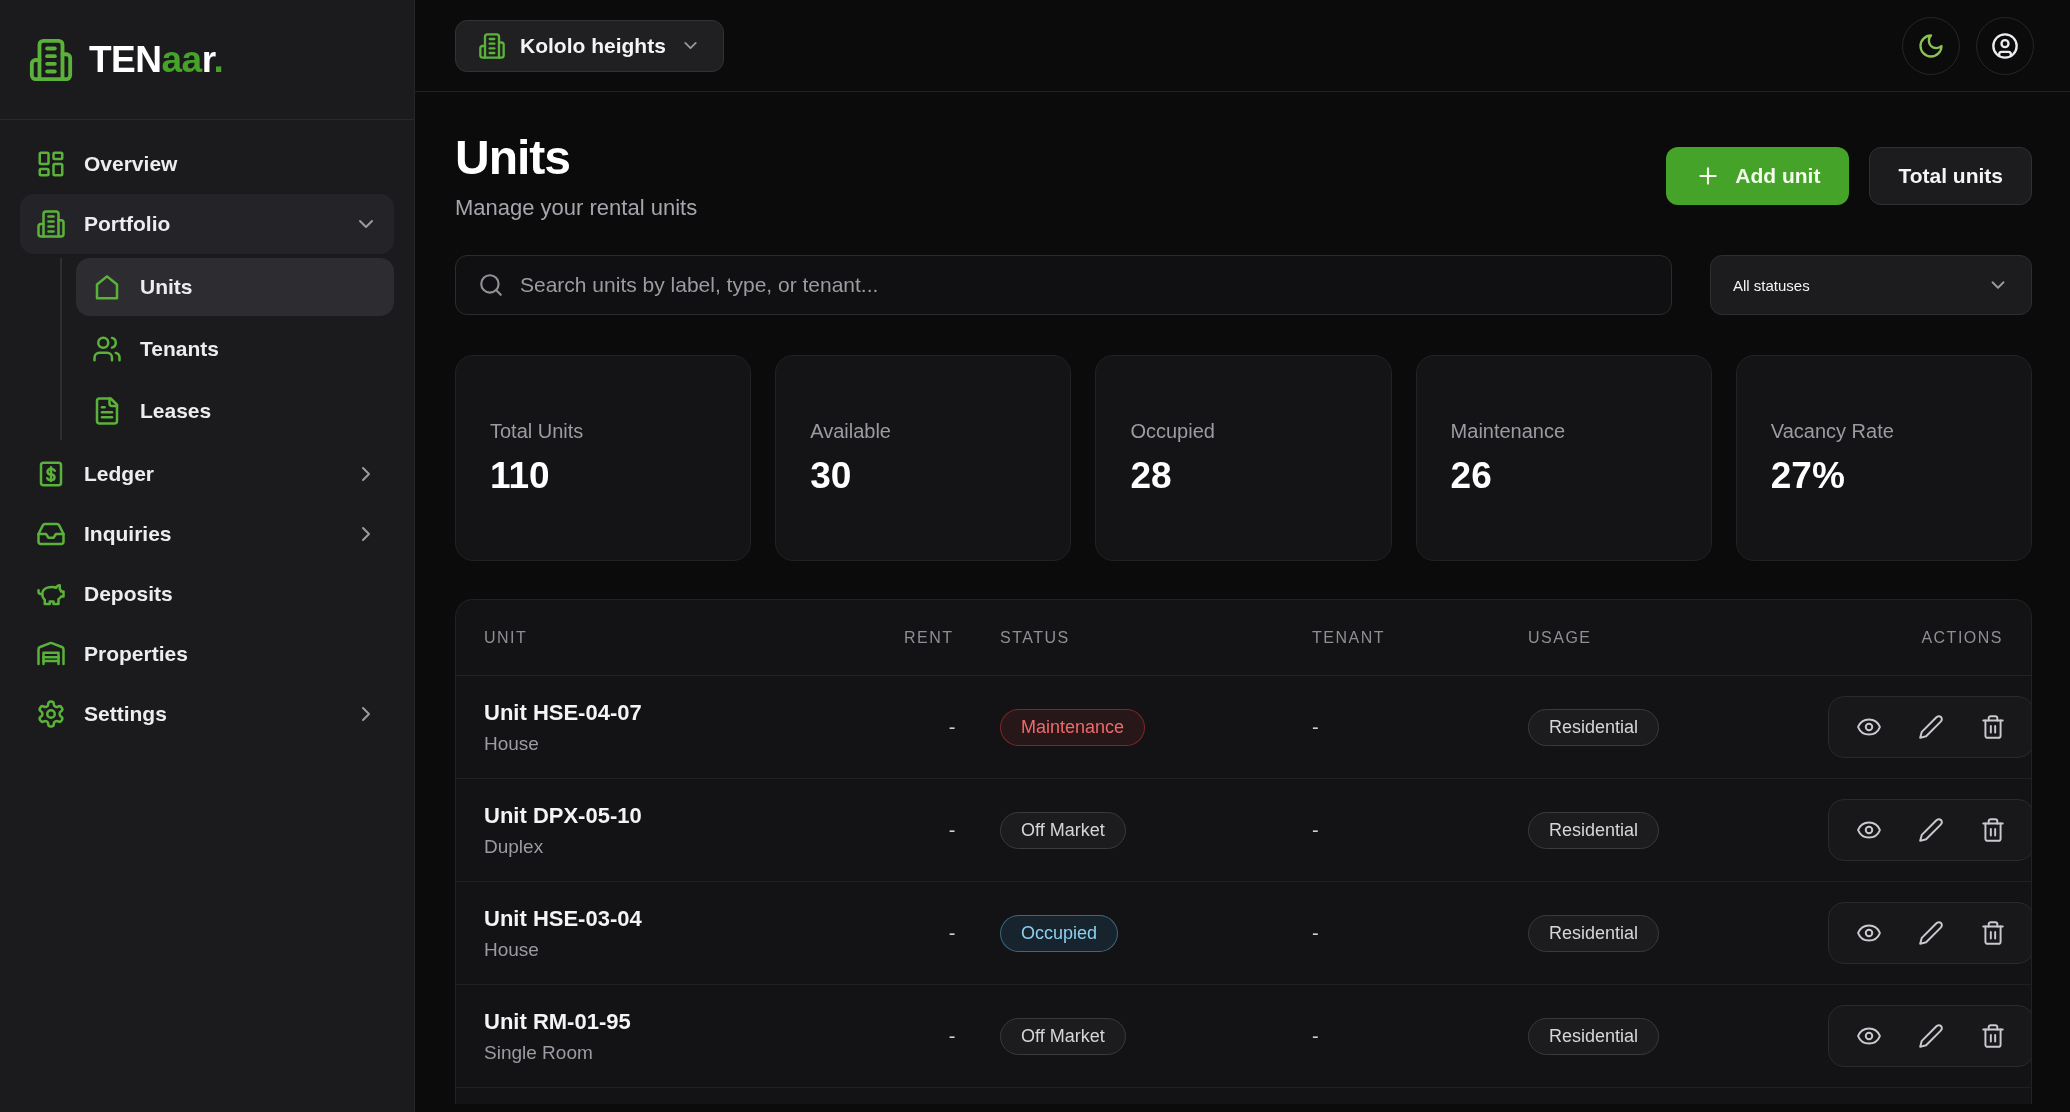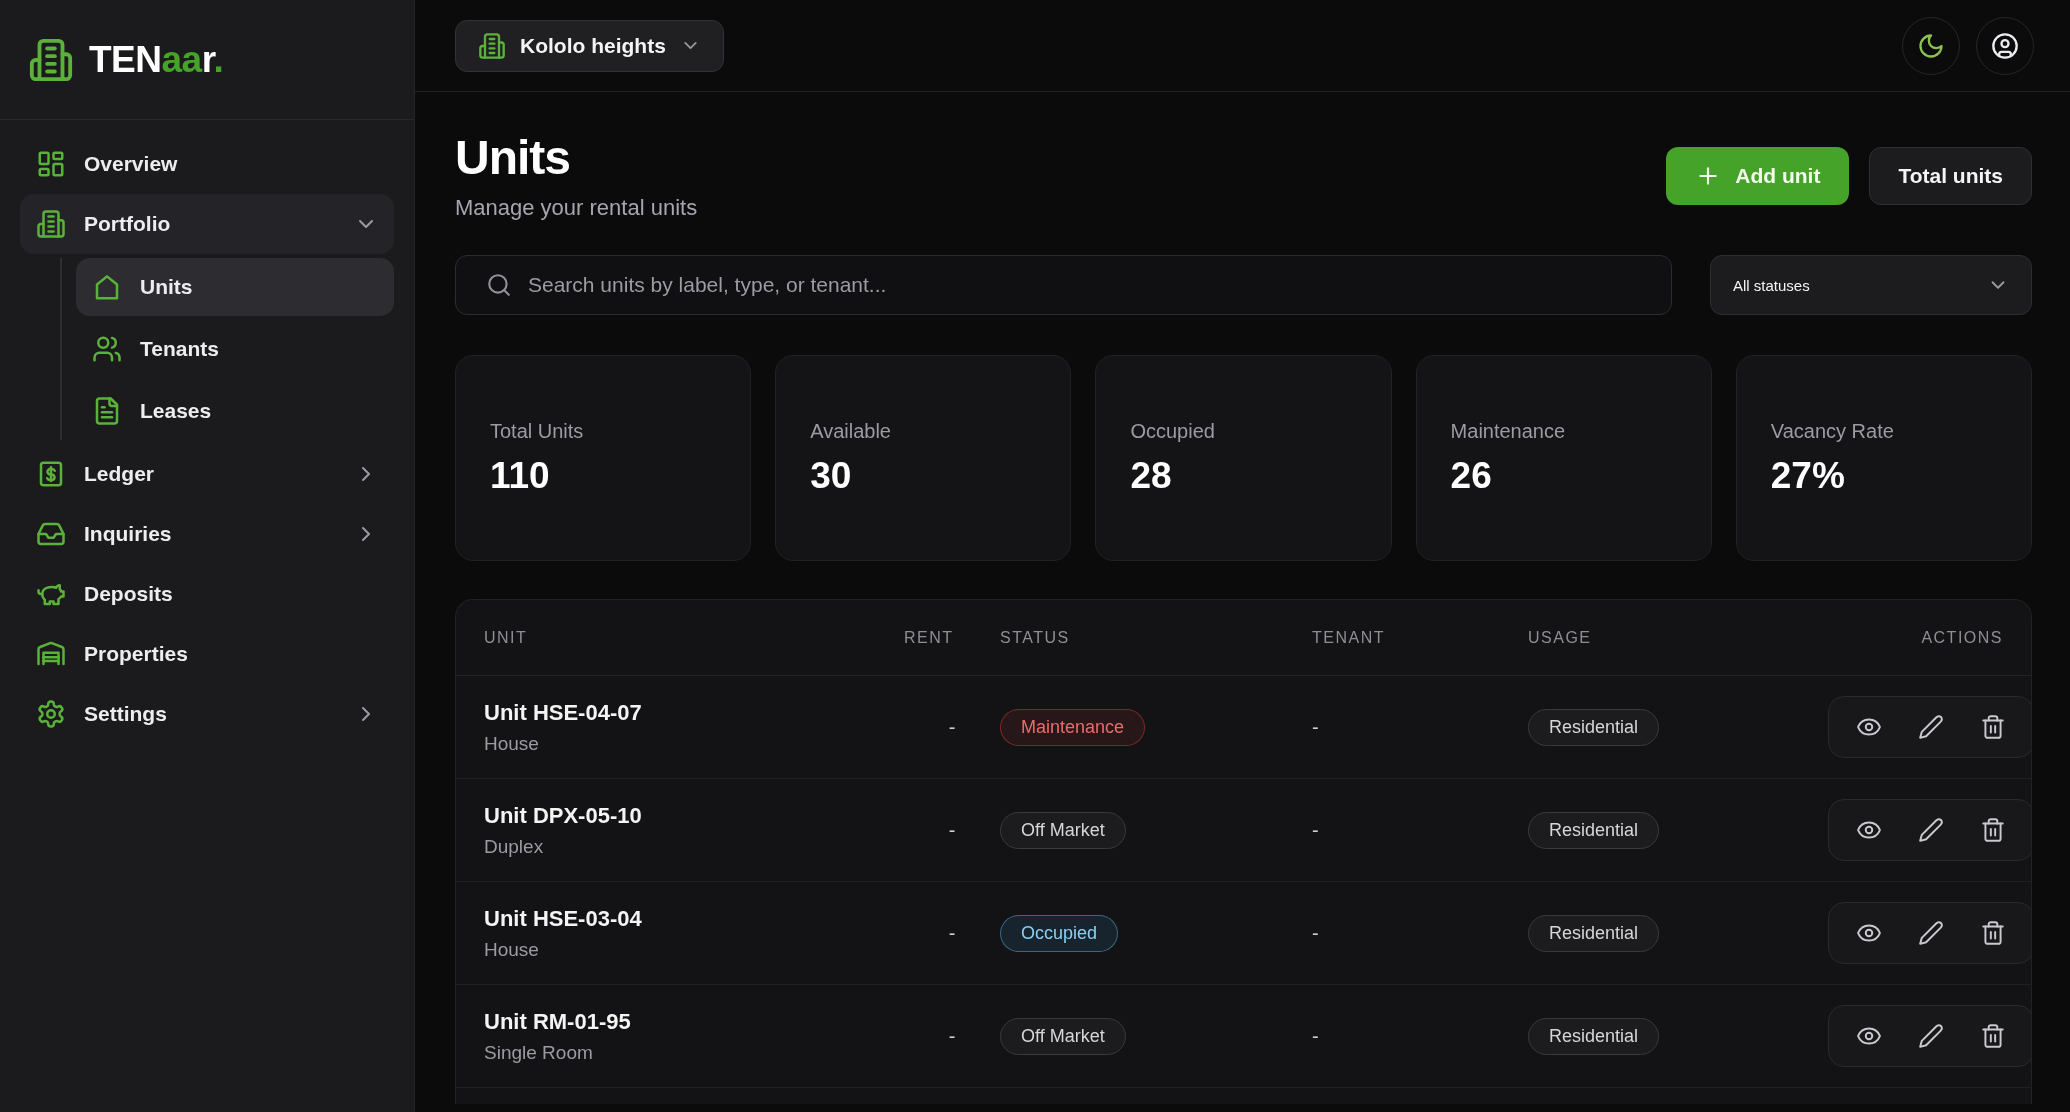--- a/index.html
+++ b/index.html
@@ -47,21 +47,21 @@
   .page-header{margin-top:38px;display:flex;align-items:center;justify-content:space-between;}
   .page-title{font-size:48px;font-weight:800;letter-spacing:-1px;color:#fff;}
   .page-subtitle{font-size:22px;color:#a6a6ae;margin-top:10px;}
   .header-actions{display:flex;align-items:center;gap:20px;}
   .btn{height:58px;display:flex;align-items:center;gap:14px;padding:0 28px;border-radius:12px;font-size:21px;font-weight:600;cursor:pointer;border:1px solid transparent;font-family:inherit;}
   .btn-primary{background:var(--accent);color:#f4fced;}
   .btn-primary .pi{width:26px;height:26px;}
   .btn-secondary{background:#1c1c1f;border-color:#303034;color:#f4f4f5;}
 
   .filters{margin-top:34px;display:flex;gap:38px;}
-  .searchbox{flex:1;height:60px;display:flex;align-items:center;gap:16px;padding:0 30px;background:#101012;border:1px solid #2c2c30;border-radius:12px;}
+  .searchbox{flex:1;height:60px;display:flex;align-items:center;gap:16px;padding:0 22px;background:#101012;border:1px solid #2c2c30;border-radius:12px;}
   .searchbox .si{width:26px;height:26px;color:#8f8f96;flex:none;}
   .searchbox input{flex:1;background:transparent;border:none;outline:none;color:#ececf0;font-size:21px;font-family:inherit;}
   .searchbox input::placeholder{color:#9b9ba3;}
   .select{width:322px;flex:none;height:60px;display:flex;align-items:center;justify-content:space-between;padding:0 22px;background:#1c1c1f;border:1px solid #2e2e32;border-radius:12px;font-size:15px;color:#f4f4f5;cursor:pointer;}
   .select .chev{width:22px;height:22px;color:#9a9aa2;}
 
   .stats{margin-top:40px;display:grid;grid-template-columns:repeat(5,1fr);gap:24px;}
   .stat-card{height:206px;background:#141416;border:1px solid #222225;border-radius:18px;padding:0 34px;display:flex;flex-direction:column;justify-content:center;}
   .stat-label{font-size:20px;color:#9b9ba3;}
   .stat-value{font-size:37px;font-weight:800;color:#fff;margin-top:12px;}

